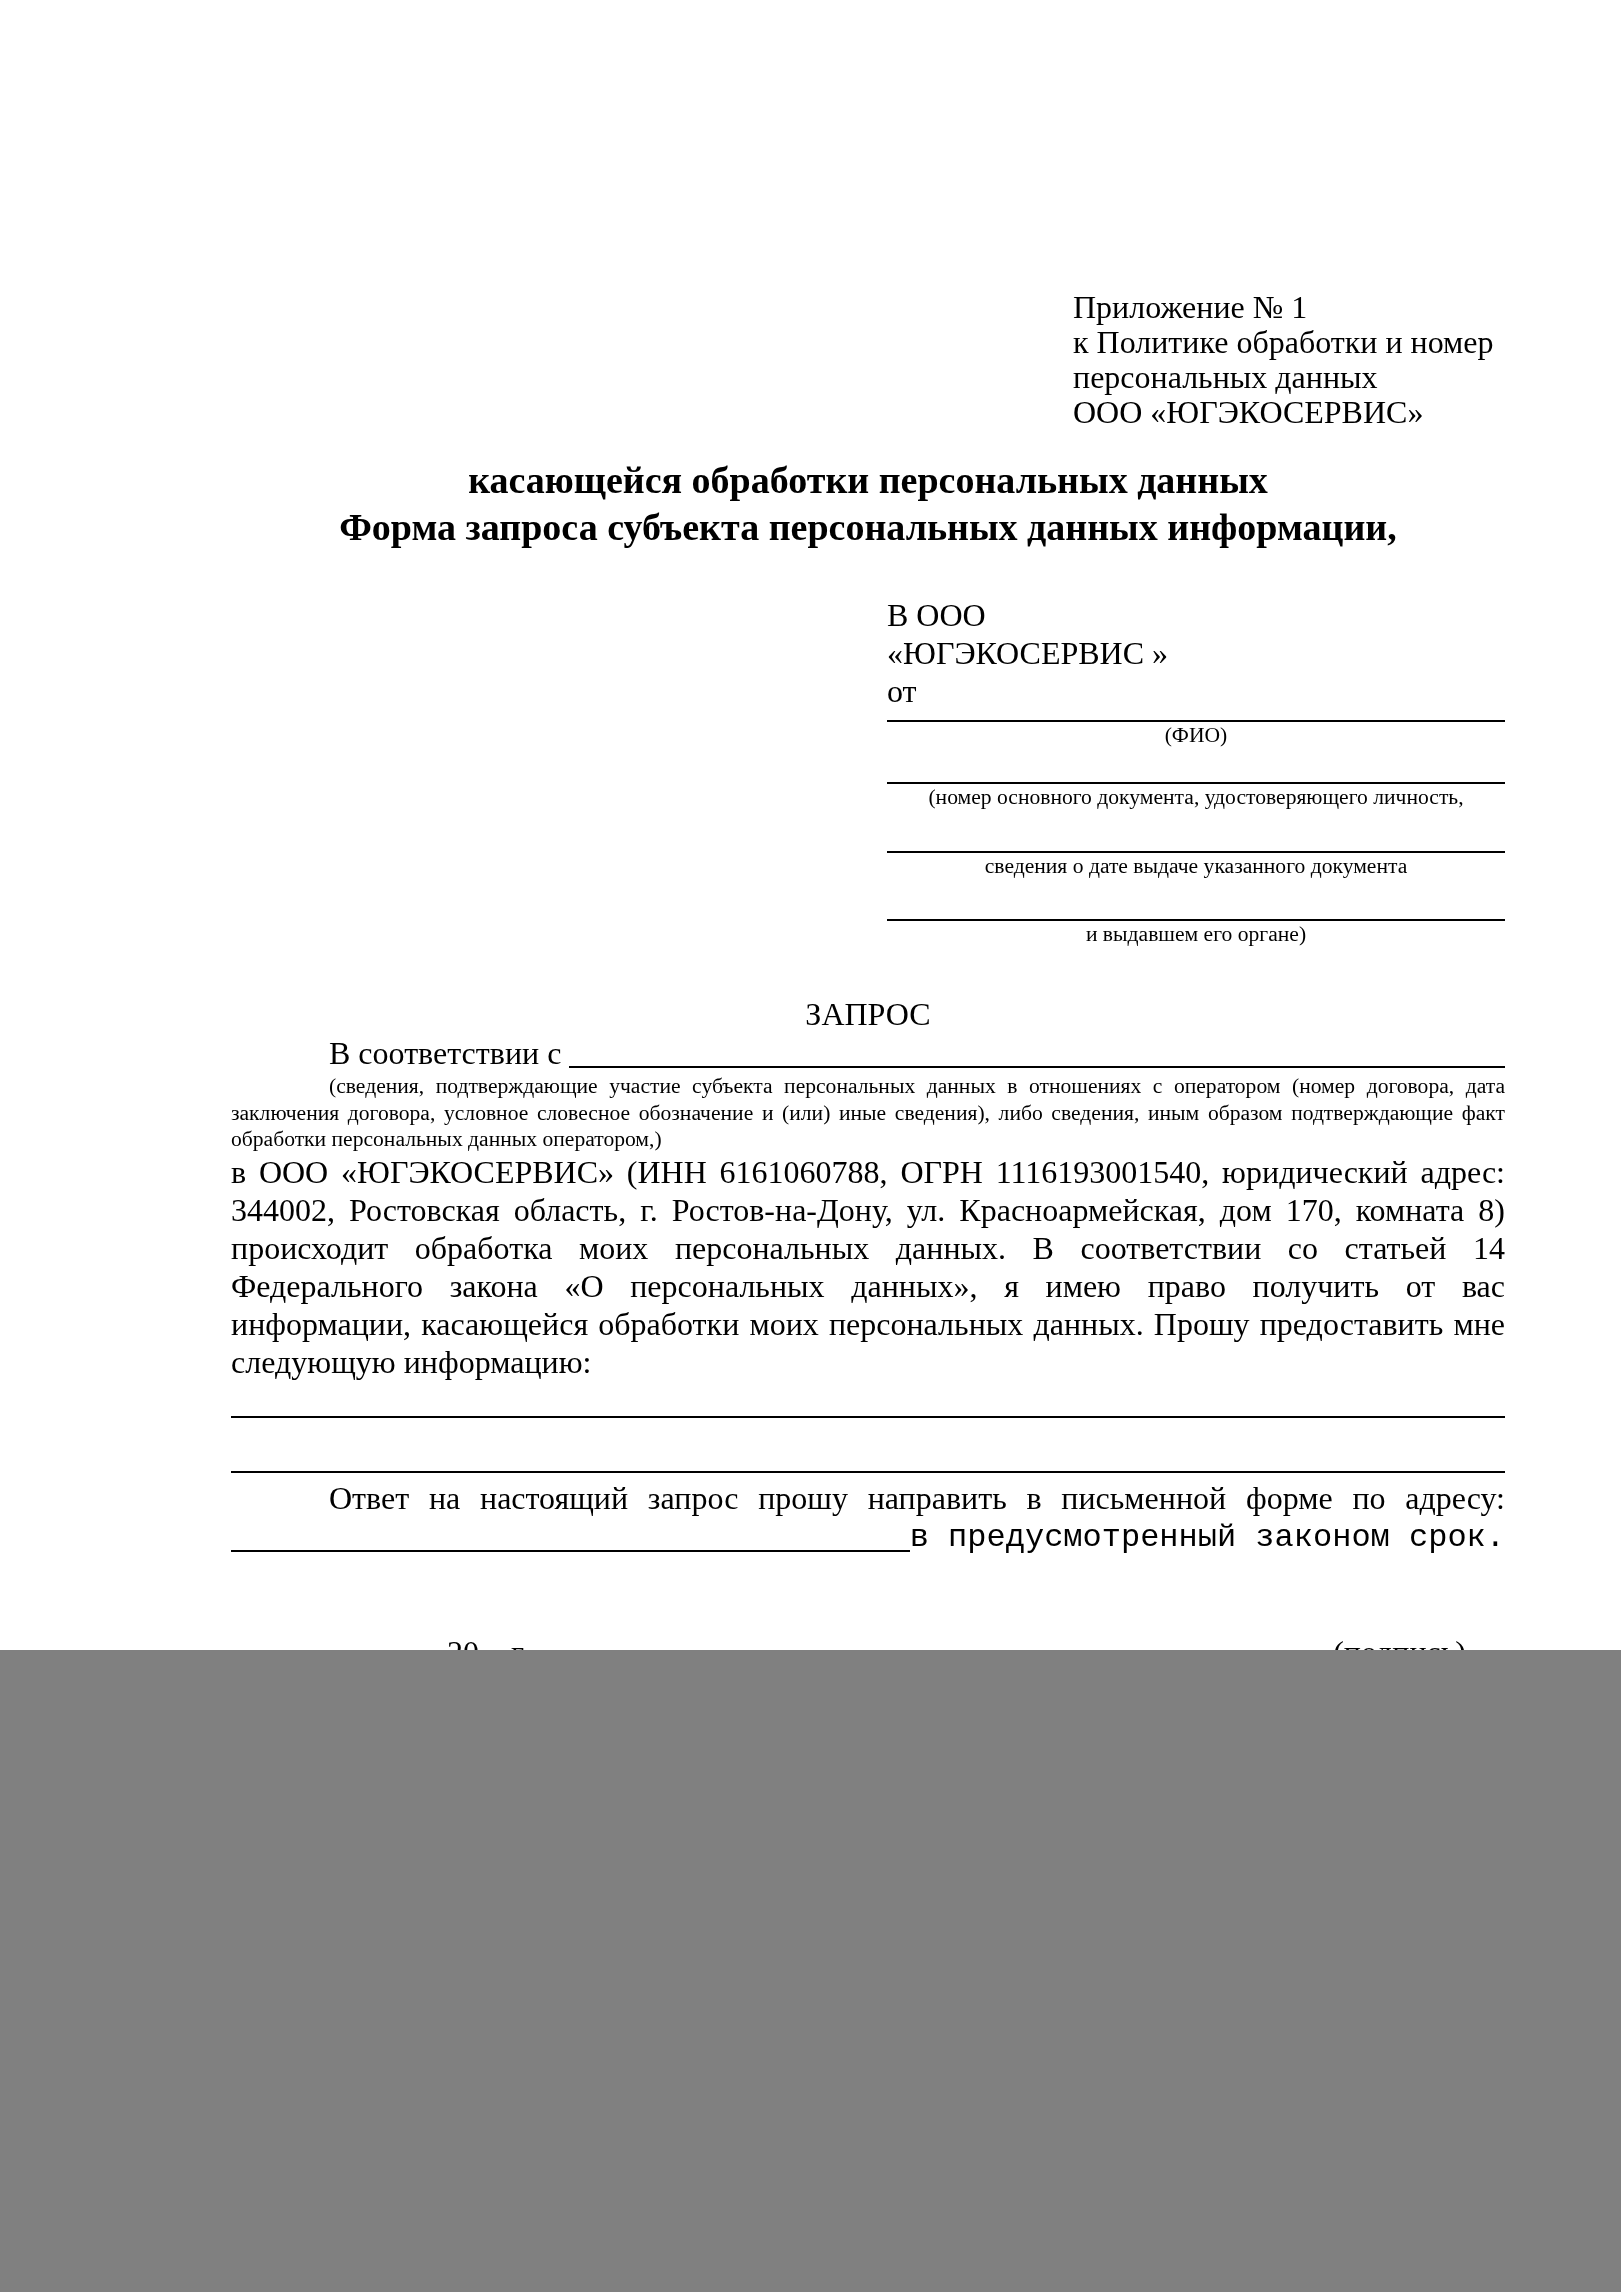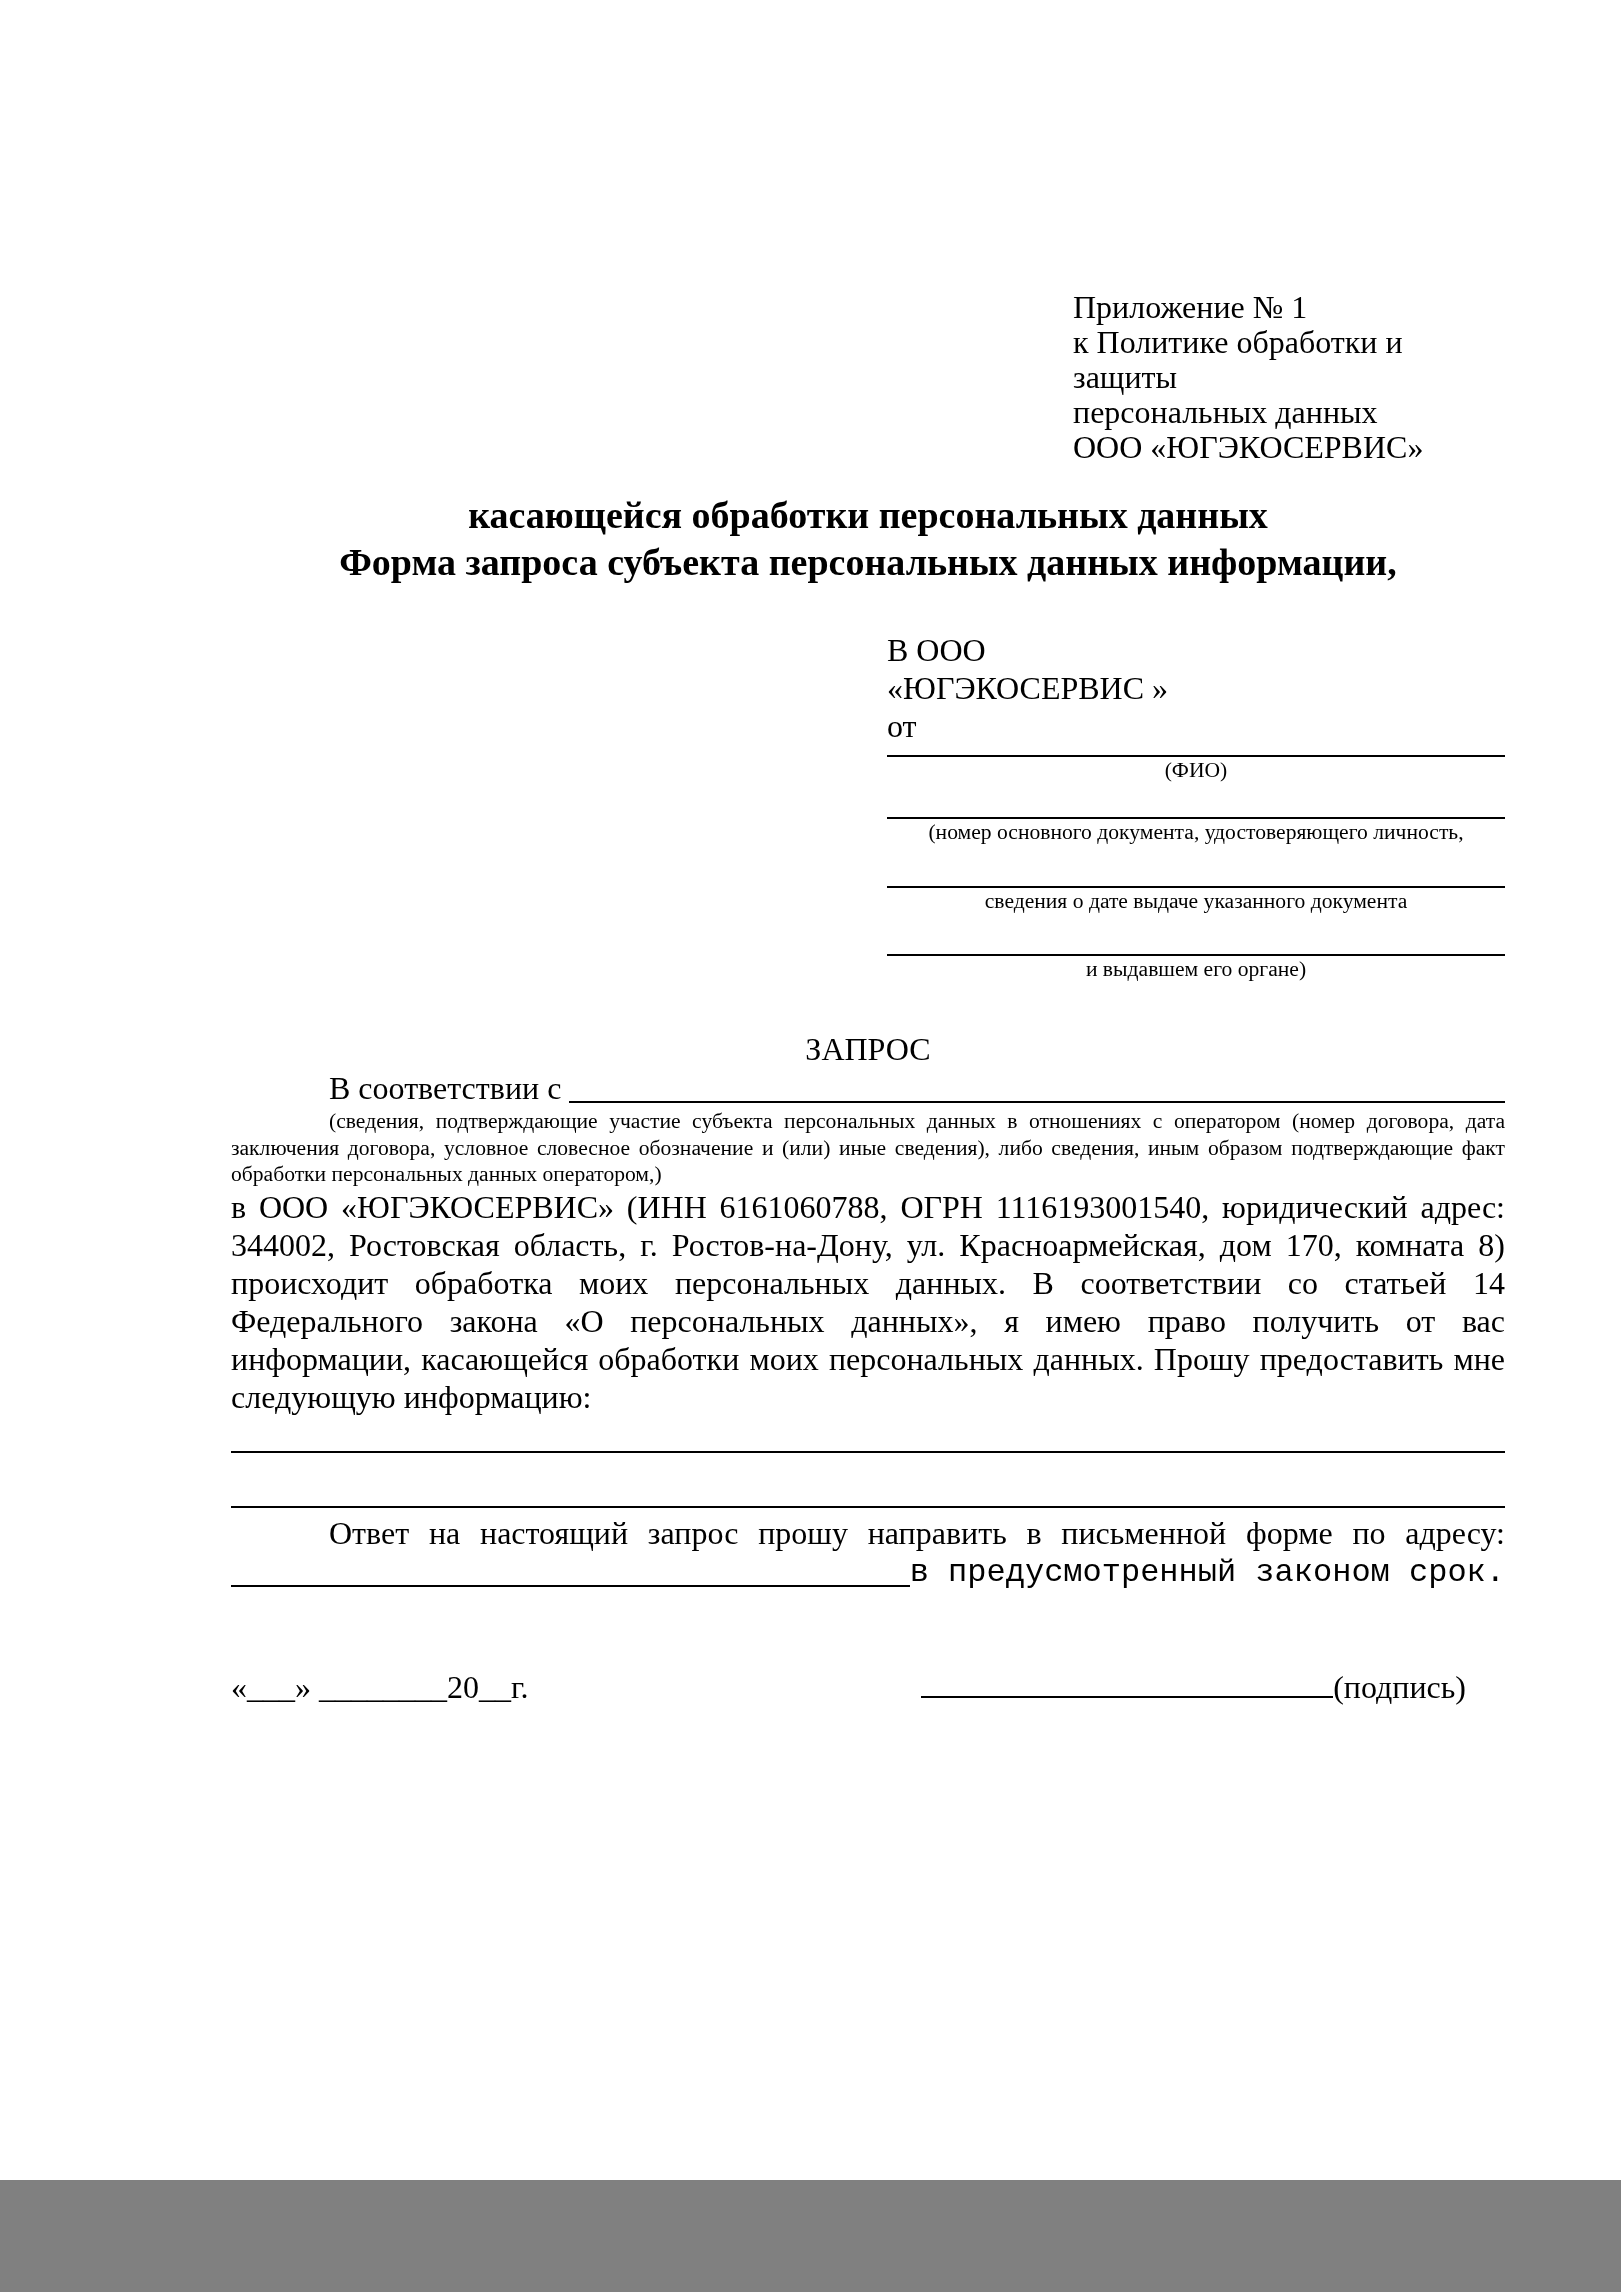--- a/index.html
+++ b/index.html
@@ -3,21 +3,21 @@
 <meta charset="utf-8">
 <style>
   html, body {
     margin: 0;
     padding: 0;
     background: #808080;
   }
   .page {
     position: relative;
     width: 1621px;
-    height: 2180px;
+    height: 1650px;
     margin: 0 auto;
     background: #ffffff;
     color: #000000;
     font-family: "Liberation Serif", "DejaVu Serif", serif;
     font-size: 32px;
     line-height: 39px;
     box-sizing: border-box;
     padding: 290px 116px 0 231px;
     overflow: hidden;
   }
@@ -110,21 +110,21 @@
     border-bottom: 2.9px solid #000;
   }
 </style>
 </head>
 <body>
 
 <div class="page">
 
   <div class="header-note">
     <div>Приложение № 1</div>
-    <div>к Политике обработки и защиты</div>
+    <div>к Политике обработки и номер</div>
     <div>персональных данных</div>
     <div>ООО «ЮГЭКОСЕРВИС»</div>
   </div>
 
   <div class="doc-title">
     <div>касающейся обработки персональных данных</div>
     <div>Форма запроса субъекта персональных данных информации,</div>
   </div>
 
   <div class="addressee">

